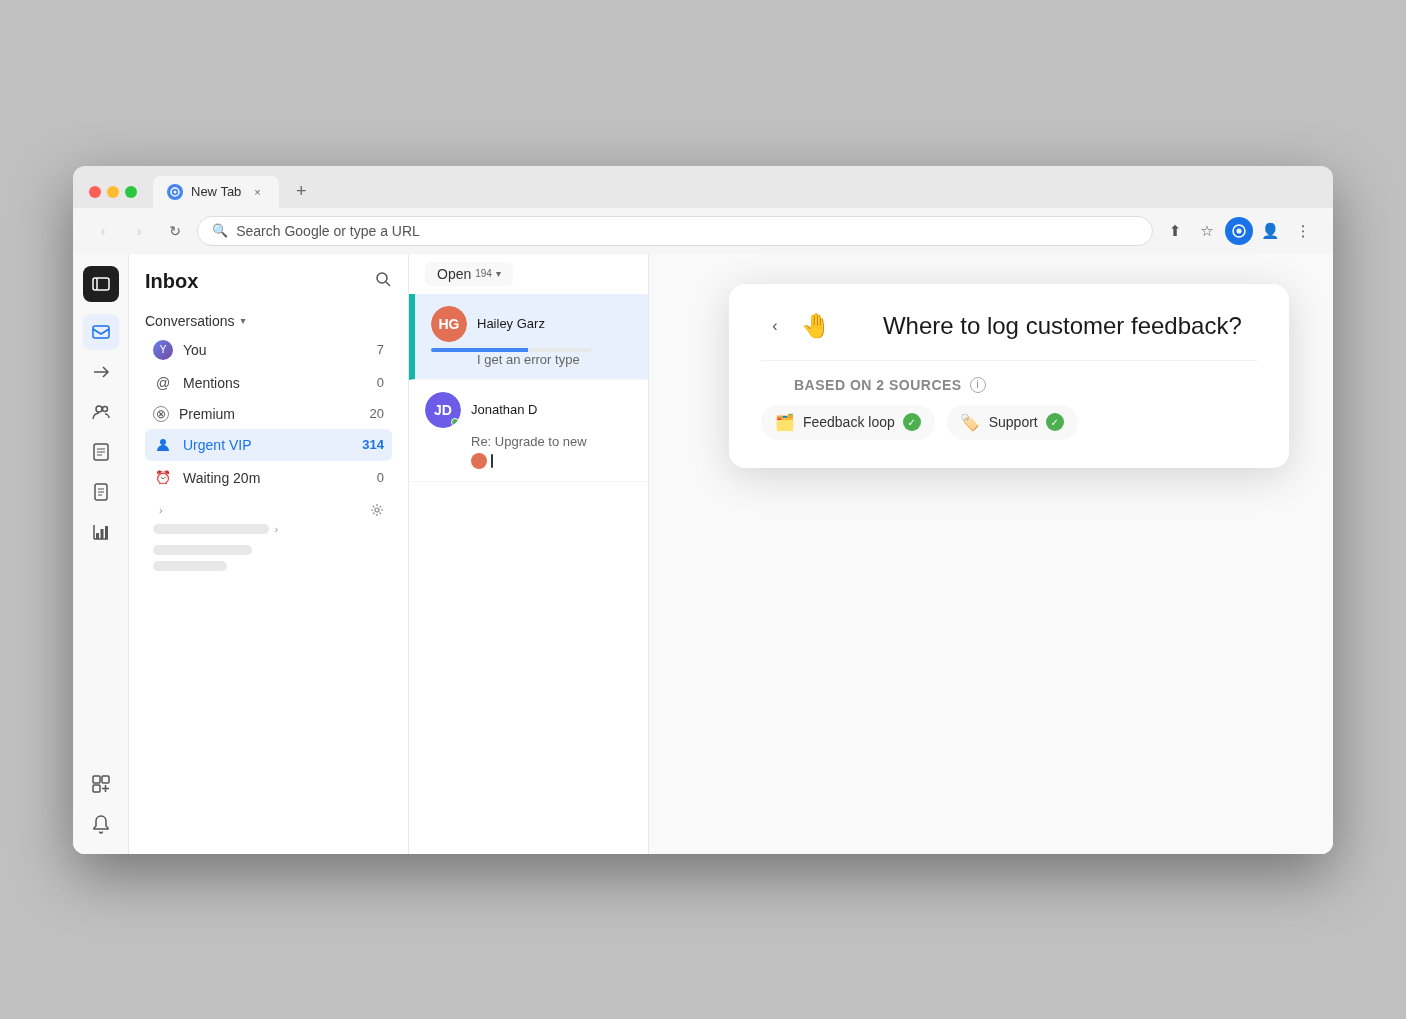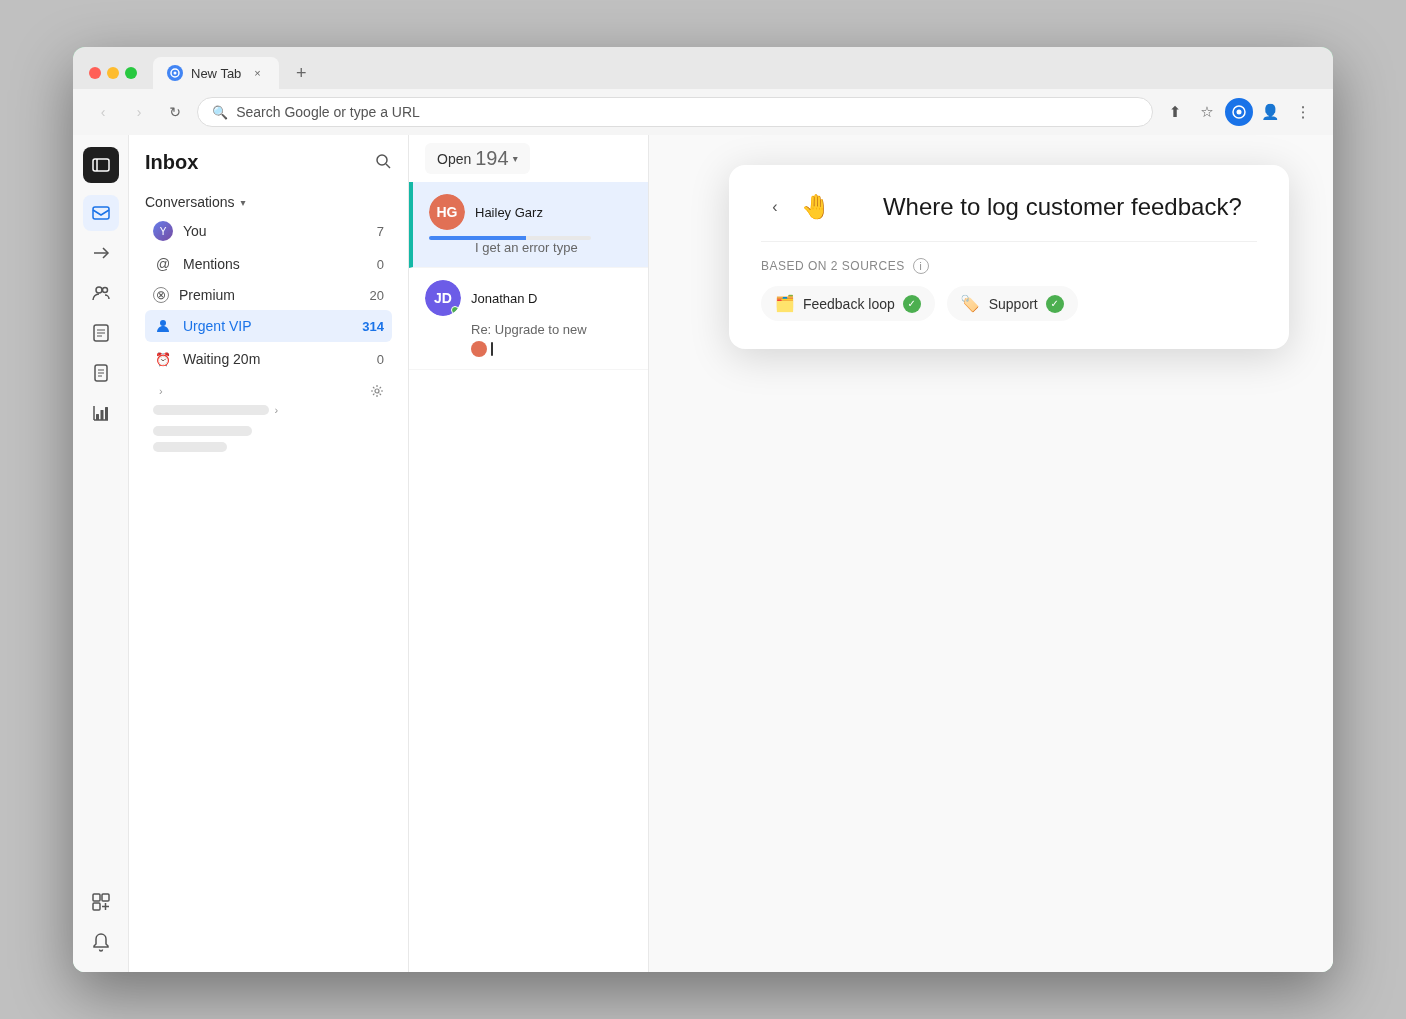--- a/index.html
+++ b/index.html
@@ -11,21 +11,21 @@
       align-items: center;
       min-height: 100vh;
       width: 1406px;
       height: 1019px;
       overflow: hidden;
     }
 
     
     .browser-window {
       width: 1260px;
-      height: 925px;
+      height: 688px;
       background: #86efac;
       border-radius: 12px;
       box-shadow: 0 20px 60px rgba(0,0,0,0.4);
       overflow: hidden;
       display: flex;
       flex-direction: column;
       position: relative;
     }
 
     
@@ -397,21 +397,21 @@
       width: fit-content;
     }
 
     .open-label {
       font-size: 14px;
       font-weight: 500;
       color: #333;
     }
 
     .open-count {
-      font-size: 20px;
+      font-size: 10px;
       color: #666;
     }
 
     .open-chevron {
       font-size: 10px;
       color: #666;
     }
 
     
     .conv-list {
@@ -420,21 +420,21 @@
     }
 
     .conv-item {
       padding: 12px 16px;
       border-bottom: 1px solid #f5f5f5;
       cursor: pointer;
       position: relative;
     }
     .conv-item.selected {
       background: #e8f0fe;
-      border-left: 4px solid #14b8a6;
+      border-left: 6px solid #14b8a6;
     }
 
     .conv-item-header {
       display: flex;
       align-items: center;
       gap: 10px;
       margin-bottom: 6px;
     }
 
     .conv-avatar {
@@ -588,25 +588,26 @@
     }
 
     .sources-label {
       display: flex;
       align-items: center;
       gap: 8px;
       margin-bottom: 12px;
     }
 
     .sources-text {
-      font-size: 12px;
-      font-weight: 400;
+      font-size: 14px;
+      font-weight: 700;
       color: #888;
       letter-spacing: 0.5px;
       text-transform: uppercase;
+      margin-left: 33px;
     }
 
     .sources-info-icon {
       width: 16px;
       height: 16px;
       border: 1.5px solid #aaa;
       border-radius: 50%;
       display: flex;
       align-items: center;
       justify-content: center;

